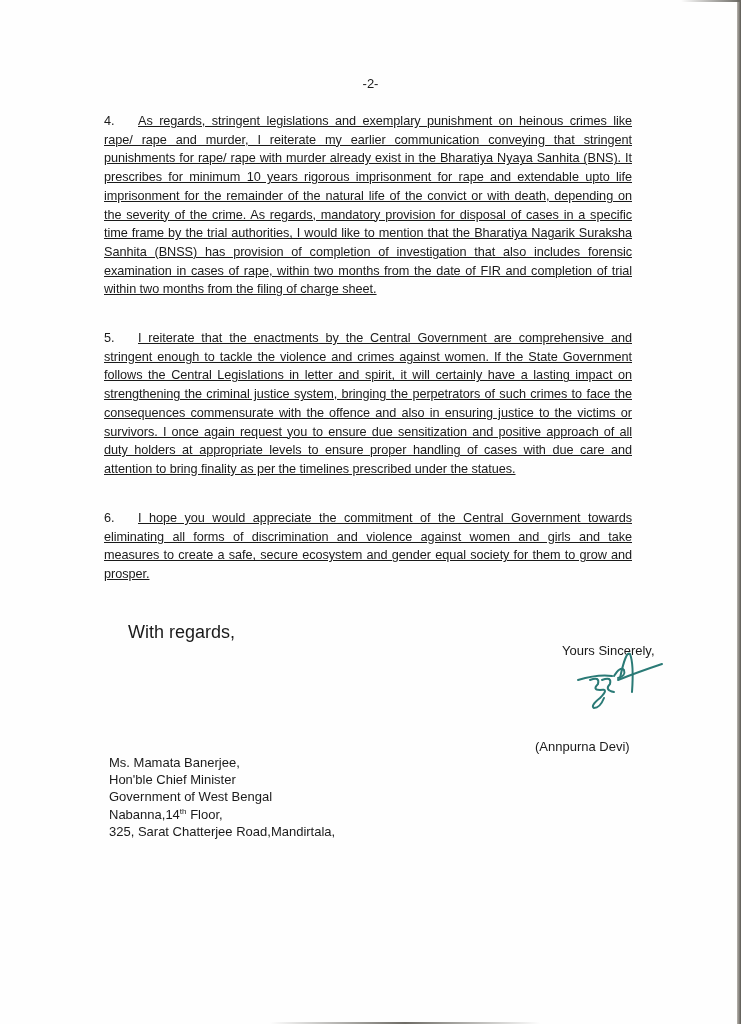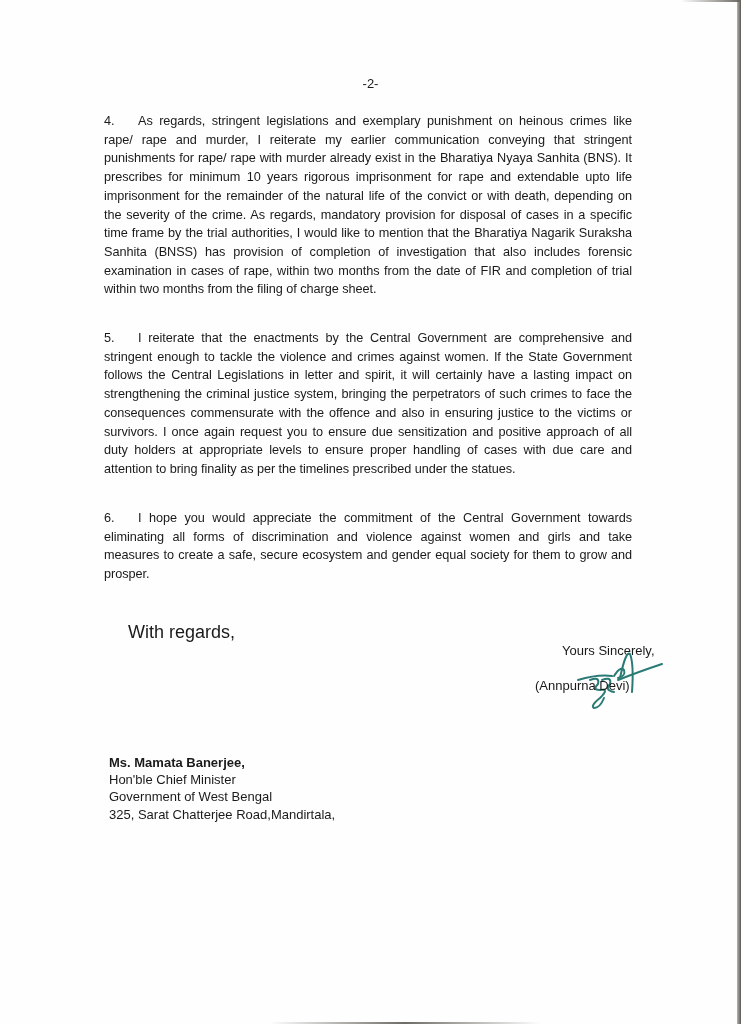--- a/index.html
+++ b/index.html
@@ -47,20 +47,21 @@
       font-size: 13px;
     }
     .para {
       position: absolute;
       left: 104px;
       width: 528px;
       font-size: 12.7px;
       line-height: 18.7px;
       text-align: justify;
       letter-spacing: -0.05px;
+      text-decoration: underline;
     }
     .para .num {
       display: inline-block;
       width: 34px;
     }
     #p4 { top: 112px; }
     #p5 { top: 329px; }
     #p6 { top: 509px; }
     .closing {
       position: absolute;
@@ -77,32 +78,32 @@
     .signature {
       position: absolute;
       left: 568px;
       top: 650px;
       width: 100px;
       height: 60px;
     }
     .signer {
       position: absolute;
       left: 535px;
-      top: 678px;
+      top: 739px;
       font-size: 13px;
     }
     .address {
       position: absolute;
       left: 109px;
       top: 754px;
       font-size: 13px;
       line-height: 17.2px;
     }
     .address .addressee {
-      font-weight: bold;
+      font-weight: normal;
     }
     .address sup {
       font-size: 8px;
       line-height: 0;
     }
   </style>
 </head>
 <body>
 
 <div class="page">
@@ -138,15 +139,16 @@
       <path d="M50 30 Q70 22 94 14"></path>
     </g>
   </svg>
 
   <div class="signer">(Annpurna Devi)</div>
 
   <div class="address">
     <div class="addressee">Ms. Mamata Banerjee,</div>
     <div>Hon'ble Chief Minister</div>
     <div>Government of West Bengal</div>
+    <div><span>Nabanna,14</span><sup>th</sup><span> Floor,</span></div>
     <div>325, Sarat Chatterjee Road,Mandirtala,</div>
   </div>
 </div>
 
 </body></html>

